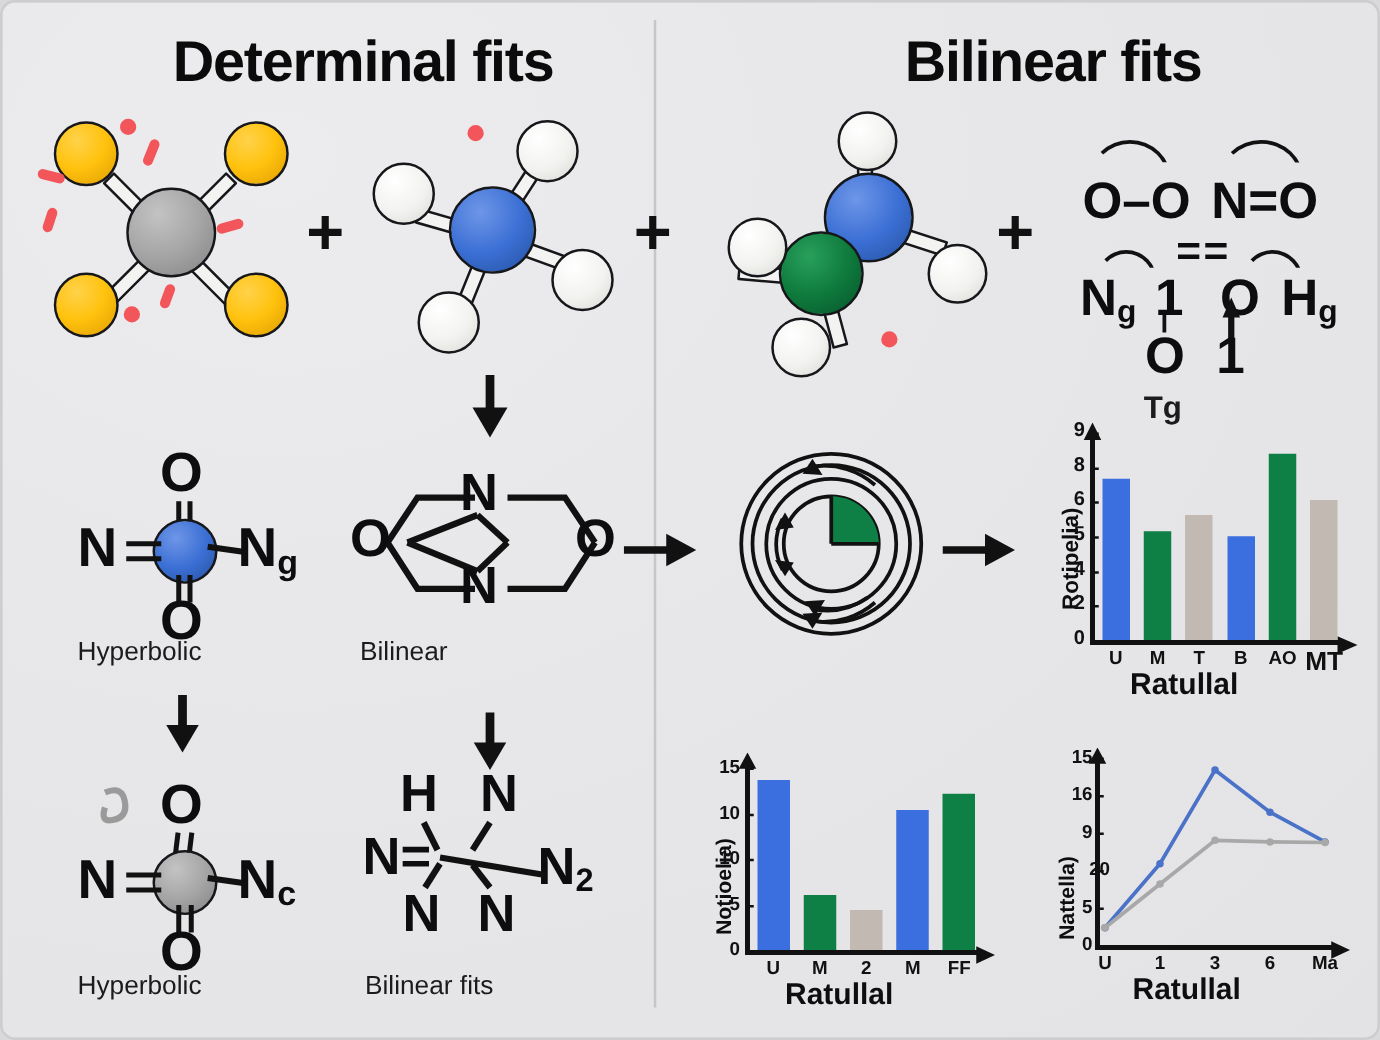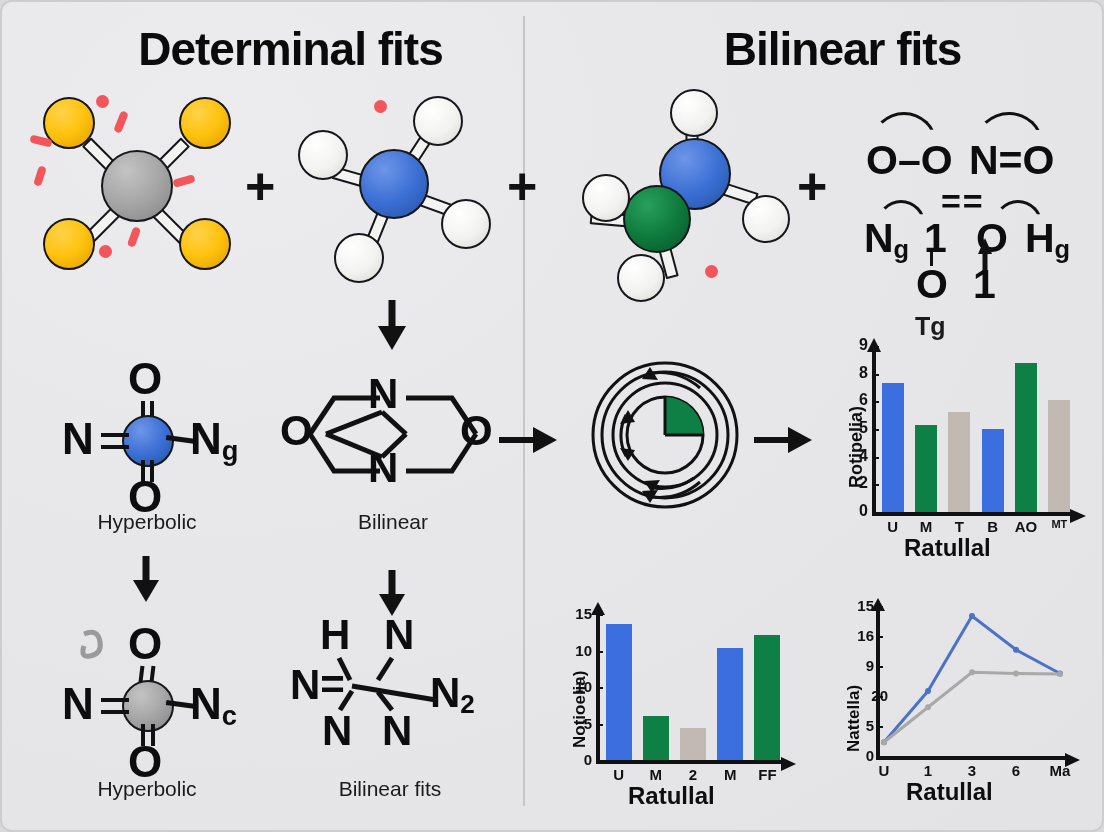--- a/index.html
+++ b/index.html
@@ -40,21 +40,21 @@
   .atom.gray  {background:radial-gradient(circle at 35% 28%,#c3c3c3 0%,#a6a6a6 50%,#838383 100%);}
   .atom.blue  {background:radial-gradient(circle at 35% 28%,#6e96e8 0%,#3b6fd4 52%,#24519f 100%);}
   .atom.green {background:radial-gradient(circle at 35% 28%,#28a05c 0%,#0e7a3c 52%,#06542a 100%);}
   .atom.white {background:radial-gradient(circle at 35% 28%,#ffffff 0%,#f2f2f0 55%,#d8d8d4 100%);}
   .bond{position:absolute;background:#f3f3f1;border:2px solid #16171a;box-sizing:border-box;transform-origin:0 50%;border-radius:1px;}
   .red-dot{position:absolute;border-radius:50%;background:#f2555a;}
   .red-dash{position:absolute;background:#f2555a;border-radius:6px;}
   
   .chem{font-weight:bold;color:#0d0d0f;line-height:1;white-space:nowrap;}
   .chem sub{font-size:.62em;vertical-align:-.22em;font-weight:bold;}
-  .caption{font-size:21px;color:#1b1b1d;text-align:center;white-space:nowrap;}
+  .caption{font-size:21px;color:#1b1b1d;white-space:nowrap;}
   .arc{position:absolute;border:3px solid #111;border-bottom-color:transparent;border-left-color:transparent;border-right-color:transparent;border-radius:50% 50% 0 0 / 100% 100% 0 0;}
   
   .arrow-down{position:absolute;}
   .arrow-right{position:absolute;}
   
   .chart{position:absolute;}
   .axis-label{position:absolute;font-weight:bold;color:#0e0e10;white-space:nowrap;}
   .ylab{transform-origin:0 0;transform:rotate(-90deg);}
   .tick{position:absolute;font-weight:bold;color:#111;text-align:right;white-space:nowrap;}
   .xtick{position:absolute;font-weight:bold;color:#111;text-align:center;white-space:nowrap;}
@@ -304,21 +304,21 @@
         <div class="bar" style="left:105.66666666666667px;width:22px;height:83px;background:#3b6fe0;"></div>
         <div class="bar" style="left:139px;width:22px;height:149.39999999999998px;background:#0e8046;"></div>
         <div class="bar" style="left:172.33333333333334px;width:22px;height:112.51111111111109px;background:#c2bab2;"></div>
       </div>
     <div id="c1-xticks">
         <div class="xtick" style="left:48px;top:180px;width:33.333333333333336px;font-size:15px;">U</div>
         <div class="xtick" style="left:81.33333333333334px;top:180px;width:33.333333333333336px;font-size:15px;">M</div>
         <div class="xtick" style="left:114.66666666666667px;top:180px;width:33.333333333333336px;font-size:15px;">T</div>
         <div class="xtick" style="left:148px;top:180px;width:33.333333333333336px;font-size:15px;">B</div>
         <div class="xtick" style="left:181.33333333333334px;top:180px;width:33.333333333333336px;font-size:15px;">AO</div>
-        <div class="xtick" style="left:214.66666666666669px;top:180px;width:33.333333333333336px;font-size:11px;">MT</div>
+        <div class="xtick" style="left:214.66666666666669px;top:180px;width:33.333333333333336px;font-size:21px;">MT</div>
       </div>
     <div class="axis-label" style="left:76px;top:196px;font-size:24px;">Ratullal</div>
   </div>
 
   <div class="chart" id="chart-bottom-left" style="left:552px;top:600px;width:250px;height:215px;">
     <div class="axis-label ylab" style="left:16px;top:146px;font-size:17px;">Notioelia)</div>
     <div id="c2-yticks">
         <div class="tick" style="left:18px;top:149px;width:20px;font-size:15px;">0</div>
         <div class="axisline" style="left:42px;top:158px;width:7px;height:2px;"></div>
         <div class="tick" style="left:18px;top:112.5px;width:20px;font-size:15px;">5</div>

